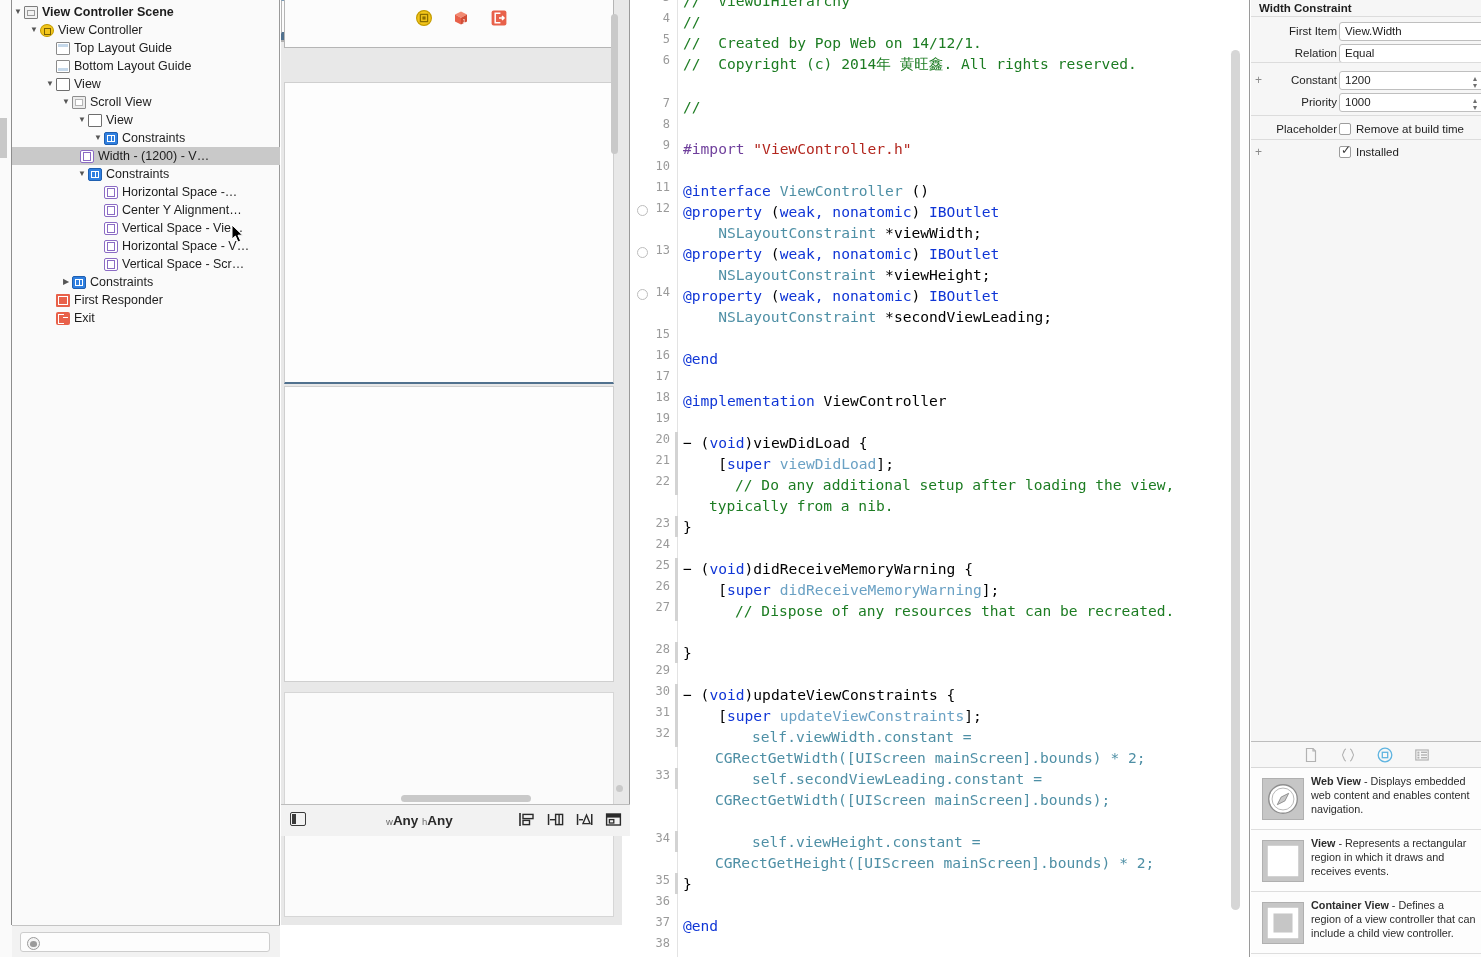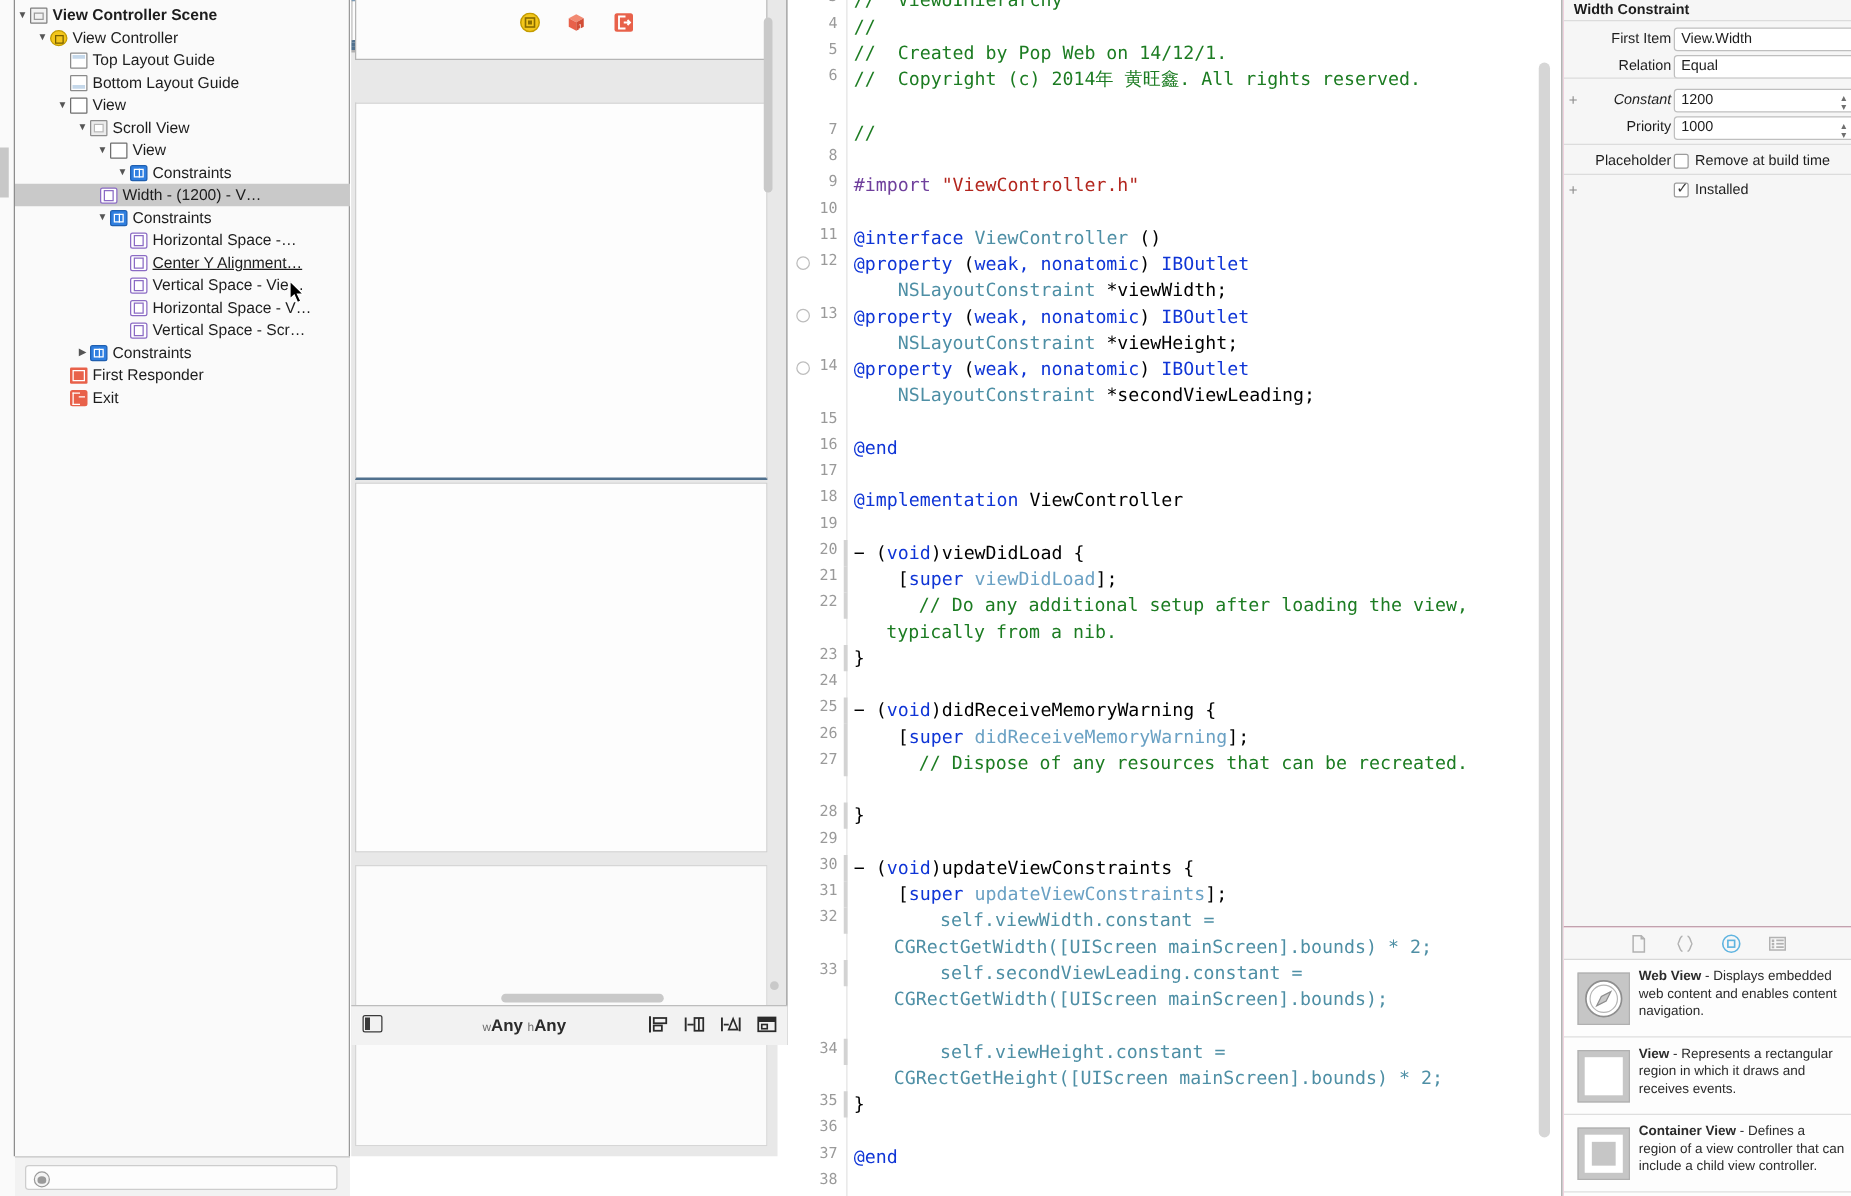--- a/index.html
+++ b/index.html
@@ -255,21 +255,21 @@
         <div class="row" style="padding-left: 64px;">
           <span class="disc">▼</span>
           <span class="ic ic-constraints"></span>
           <span class="lbl">Constraints</span>
         </div>
         <div class="row" style="padding-left: 80px;">
           <span class="disc none">▼</span>
           <span class="ic ic-cons-item"></span>
           <span class="lbl">Horizontal Space -…</span>
         </div>
-        <div class="row" style="padding-left: 80px; text-decoration: underline;">
+        <div class="row" style="padding-left: 80px;">
           <span class="disc none">▼</span>
           <span class="ic ic-cons-item"></span>
           <span class="lbl">Center Y Alignment…</span>
         </div>
         <div class="row" style="padding-left: 80px;">
           <span class="disc none">▼</span>
           <span class="ic ic-cons-item"></span>
           <span class="lbl">Vertical Space - Vie…</span>
         </div>
         <div class="row" style="padding-left: 80px;">
@@ -484,21 +484,21 @@
 
   <div id="right">
 
     <div id="inspector">
       <div id="insp-title">Width Constraint</div>
       <div id="insp-fields">
           <div class="ilabel" style="position: absolute; top: 22px; right: 144px; line-height: 19px;">First Item</div>
           <div class="ifield" style="left: 88px; top: 22px; width: 148px;">View.Width</div>
           <div class="ilabel" style="position: absolute; top: 44px; right: 144px; line-height: 19px;">Relation</div>
           <div class="ifield" style="left: 88px; top: 44px; width: 148px;">Equal</div>
-          <div class="ilabel" style="position: absolute; top: 71px; right: 144px; line-height: 19px; font-style: italic;">Constant</div>
+          <div class="ilabel" style="position: absolute; top: 71px; right: 144px; line-height: 19px;">Constant</div>
           <div class="ifield" style="left: 88px; top: 71px; width: 148px;">1200</div>
           <div class="istep" style="left: 222px; top: 75px;">▴<br>▾</div>
           <div class="iplus" style="top: 73px;">+</div>
           <div class="ilabel" style="position: absolute; top: 93px; right: 144px; line-height: 19px;">Priority</div>
           <div class="ifield" style="left: 88px; top: 93px; width: 148px;">1000</div>
           <div class="istep" style="left: 222px; top: 97px;">▴<br>▾</div>
           <div class="isep" style="top: 16px;"></div>
           <div class="isep" style="top: 62px;"></div>
           <div class="isep" style="top: 115px;"></div>
           <div class="isep" style="top: 139px;"></div>

